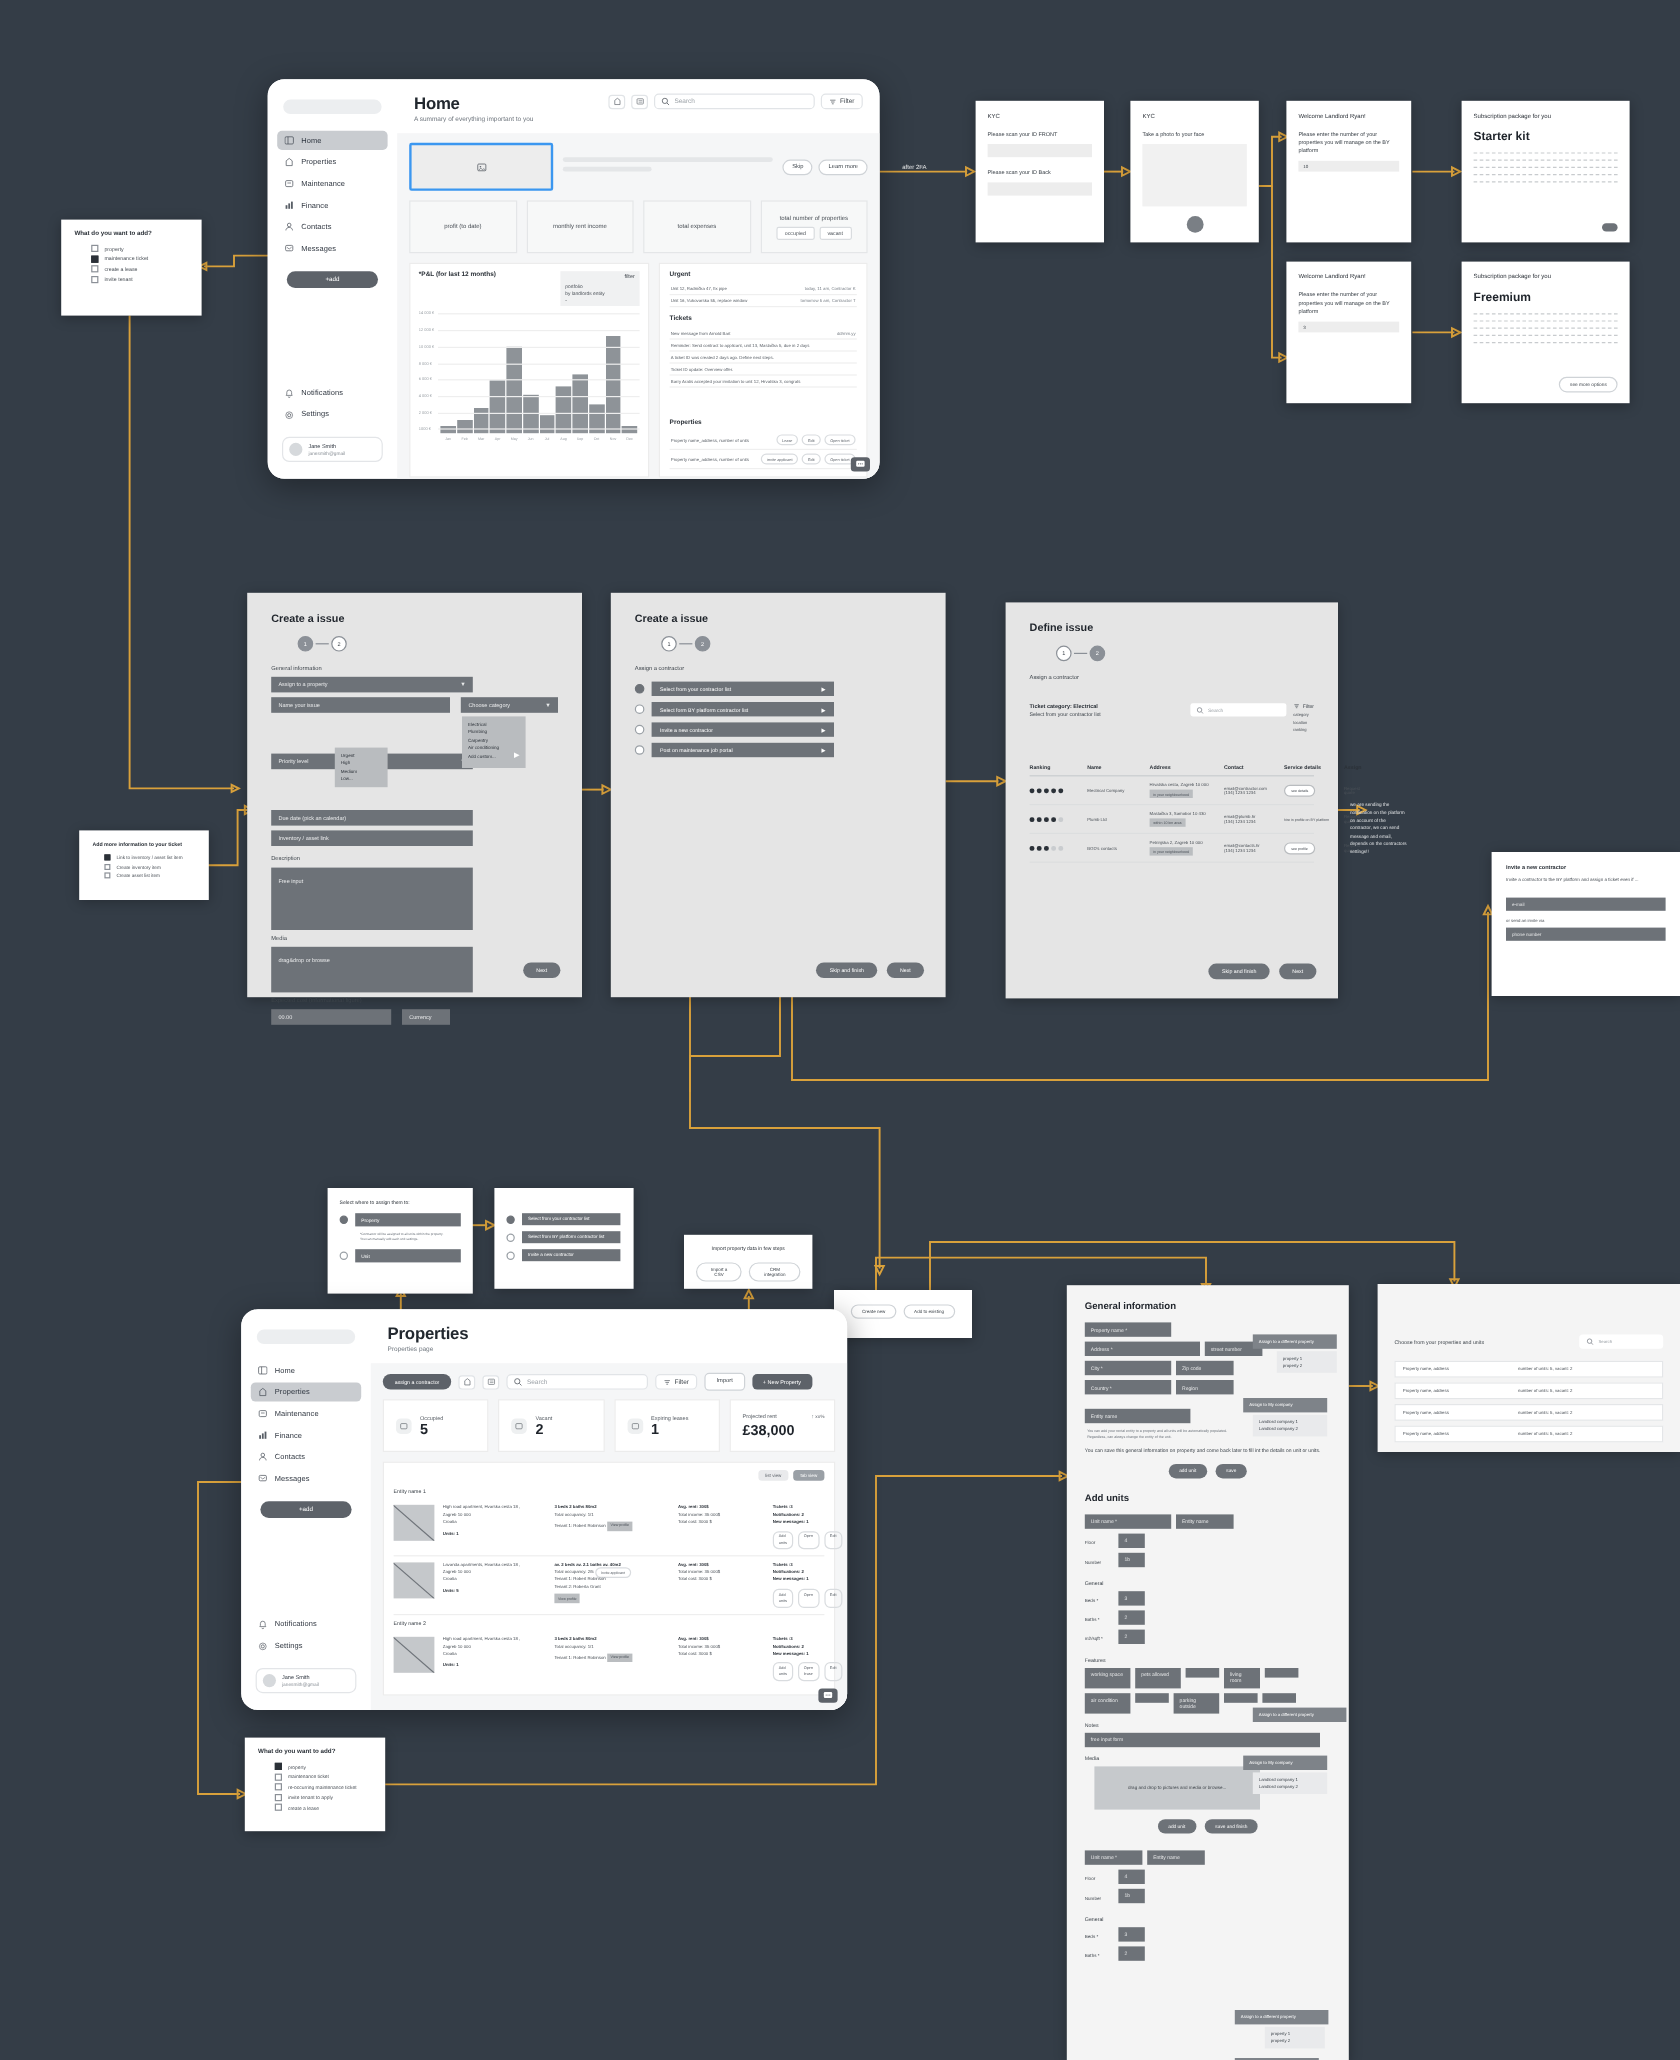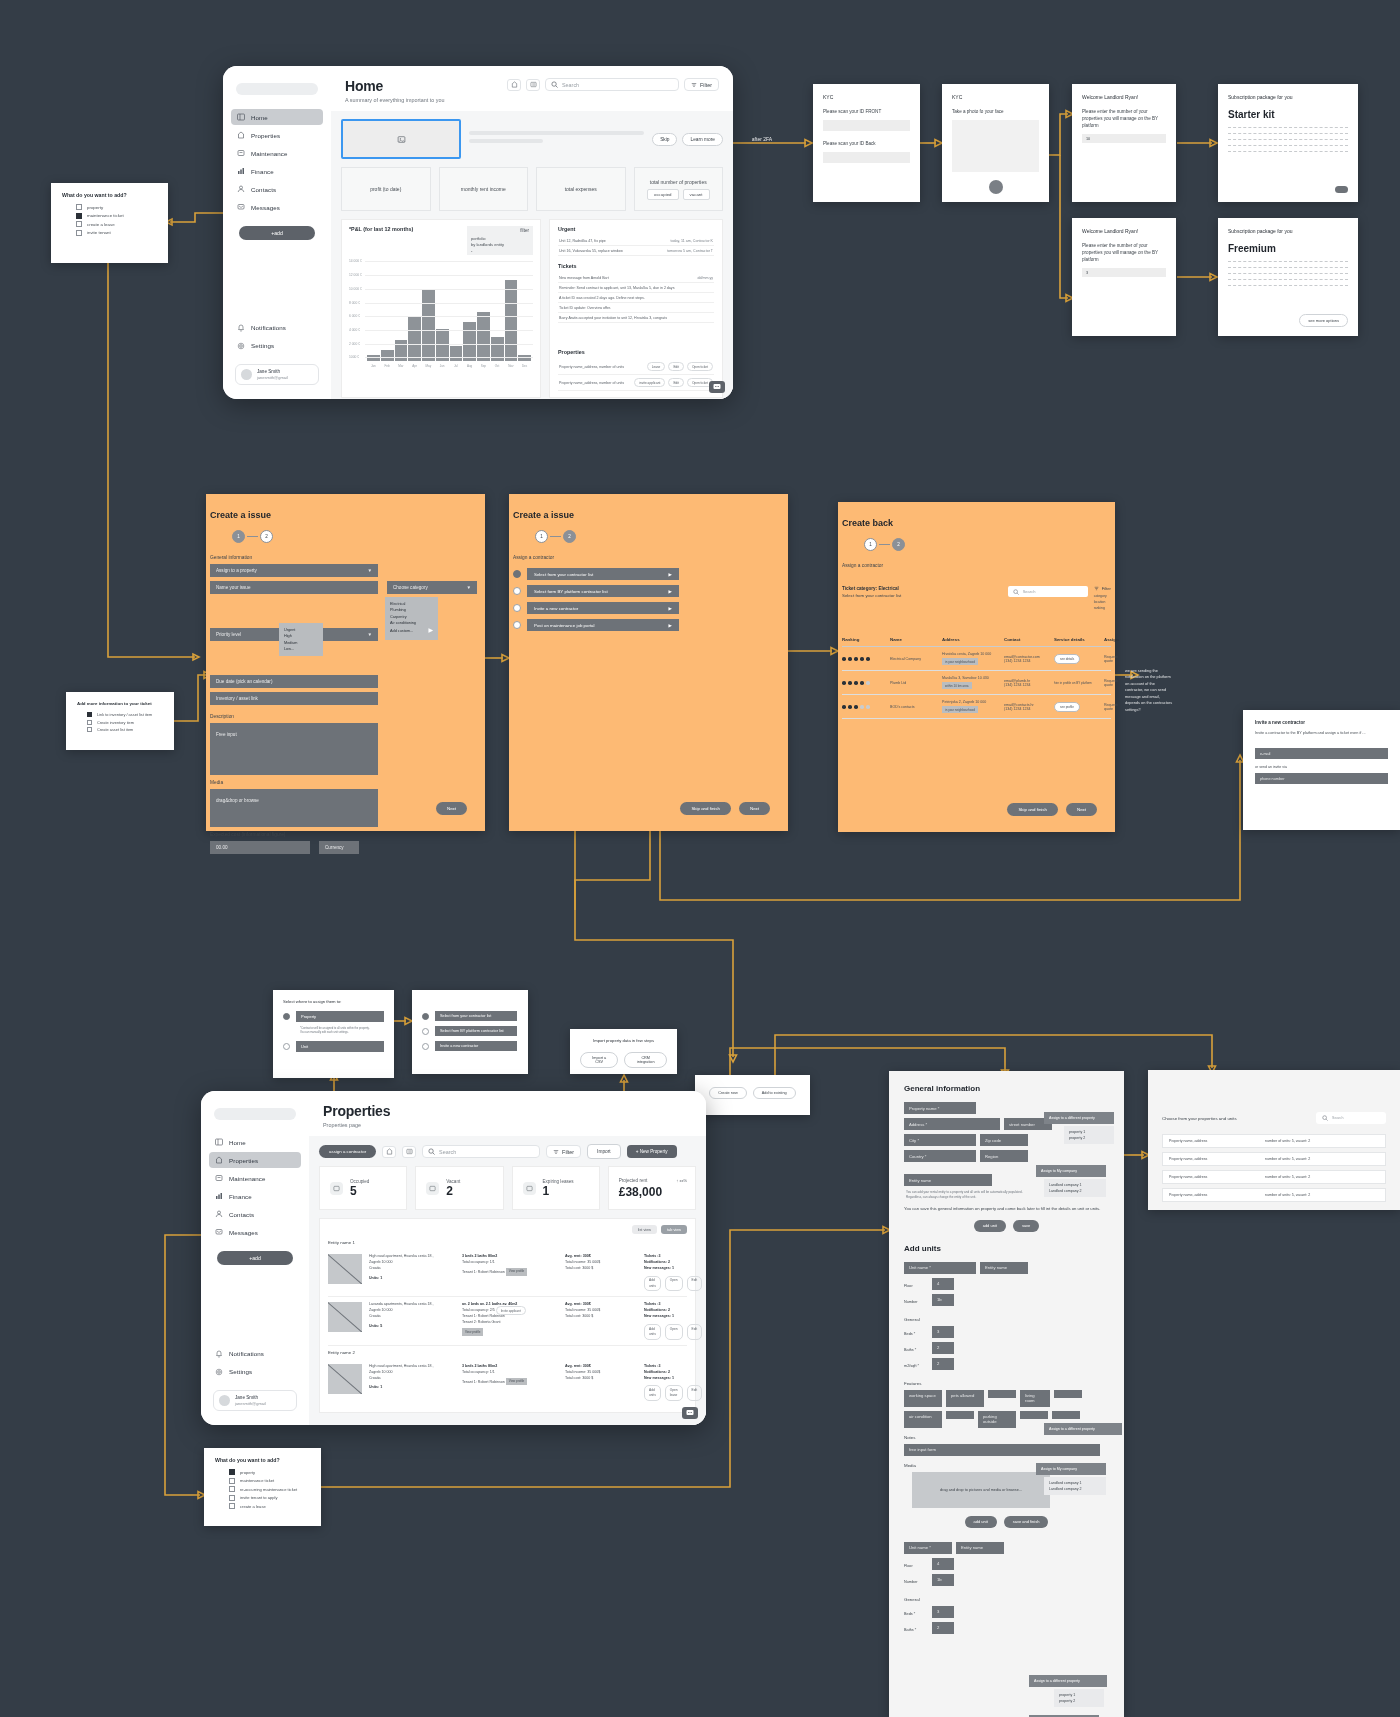--- a/index.html
+++ b/index.html
@@ -121,21 +121,21 @@
   .sc-field { background:#ededed; height:11px; margin-bottom:9px;}
   .sc-big { background:#f1f1f1; height:52px; margin-bottom:8px;}
   .sc-shutter { width:14px; height:14px; border-radius:50%; background:#7a7f85; margin:4px auto 0;}
   .sc-title { font-size:10px; font-weight:bold; color:#1f242b; margin:9px 0 7px 0;}
   .sc-line { height:1px; border-top:1px dashed #c8cbce; margin:5px 0;}
   .sc-pill { display:inline-block; background:#6d7278; color:#fff; font-size:4px;
       border-radius:8px; padding:3px 8px;}
   .sc-pill.outline{background:#fff;color:#3d444b;border:1px solid #cfd3d7;}
 
   
-  .form-card { position:absolute; background:#fdba74; padding:16px 4px;}
+  .form-card { position:absolute; background:#e5e5e5; padding:16px 20px;}
   .f-title { font-size:9px; font-weight:bold; color:#1f242b; margin-bottom:10px;}
   .steps { display:flex; align-items:center; gap:2px; margin:0 0 12px 22px;}
   .step { width:13px; height:13px; border-radius:50%; border:1px solid #8b9097;
      display:flex; align-items:center; justify-content:center; font-size:4.6px; color:#3d444b; background:#fff;}
   .step.on { background:#8b9097; border-color:#8b9097; color:#fff; }
   .step-ln { width:11px; height:1px; background:#8b9097;}
   .f-lab { font-size:4.8px; color:#3d444b; margin:0 0 4px 0;}
   .f-in { background:#6d7278; color:#e9eaeb; font-size:4.6px; padding:4px 6px; margin-bottom:4px;
       display:flex; align-items:center; width:168px;}
   .f-in .car { margin-left:auto; }
@@ -766,21 +766,21 @@
         </span>
     </div>
 
     <div class="f-foot">
       <div class="f-btn">Skip and finish</div>
       <div class="f-btn">Next</div>
     </div>
   </div>
 
   <div class="form-card shadow" style="left:838px; top:502px; width:277px; height:330px;">
-    <div class="f-title">Create back</div>
+    <div class="f-title">Define issue</div>
     <div class="steps">
       <div class="step">1</div>
       <div class="step-ln"></div>
       <div class="step on">2</div>
     </div>
     <div class="f-lab" style="margin-bottom:18px;">Assign a contractor</div>
 
     <div style="display:flex; align-items:flex-start; gap:10px;">
       <div>
         <div style="font-size:4.6px; font-weight:bold; color:#2b3138;">Ticket category: Electrical</div>

